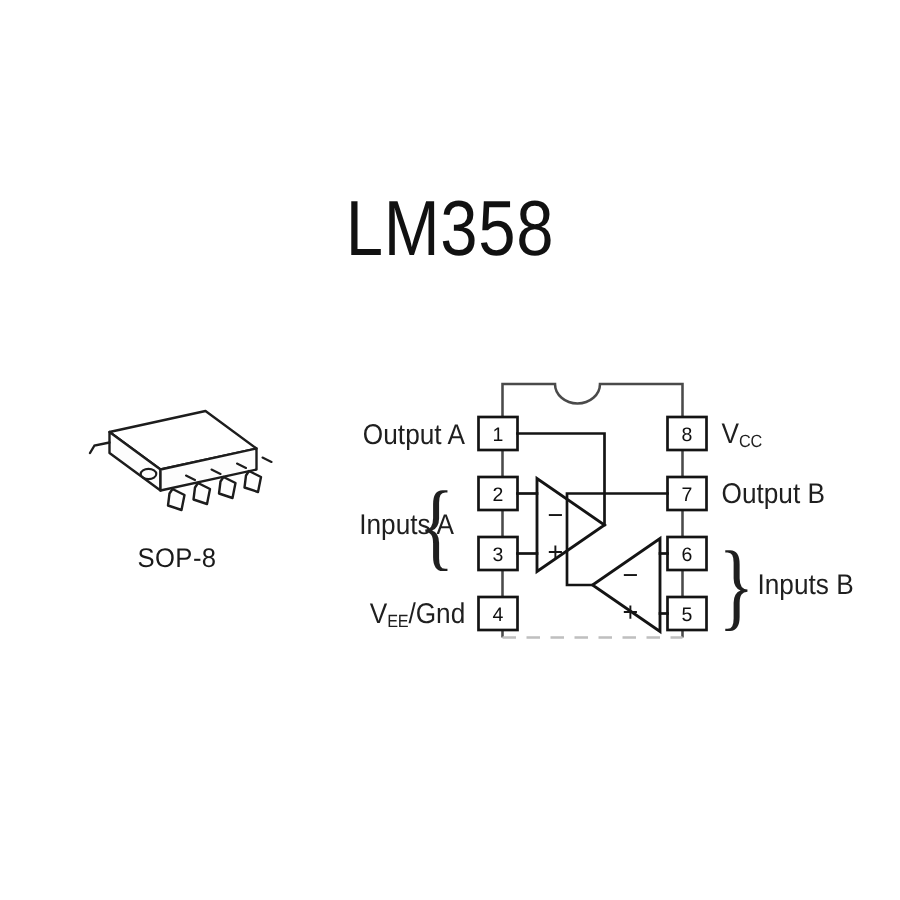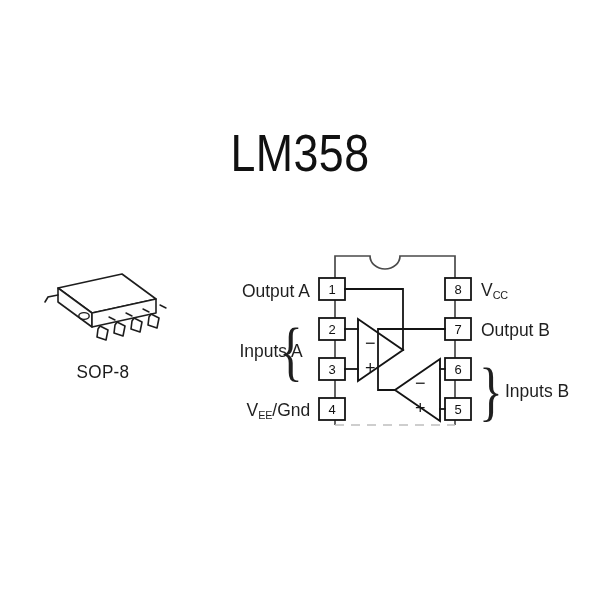--- a/index.html
+++ b/index.html
@@ -38,21 +38,21 @@
     color: #111111;
     transform: scaleX(0.86);
     transform-origin: center top;
     line-height: 1.05;
     user-select: none;
   }
 
   
   .package-block {
     position: absolute;
-    left: 18px;
+    left: 33px;
     top: 266px;
     width: 170px;
     height: 140px;
   }
   .package-svg {
     position: absolute;
     left: 0;
     top: 0;
   }
   .package-caption {

